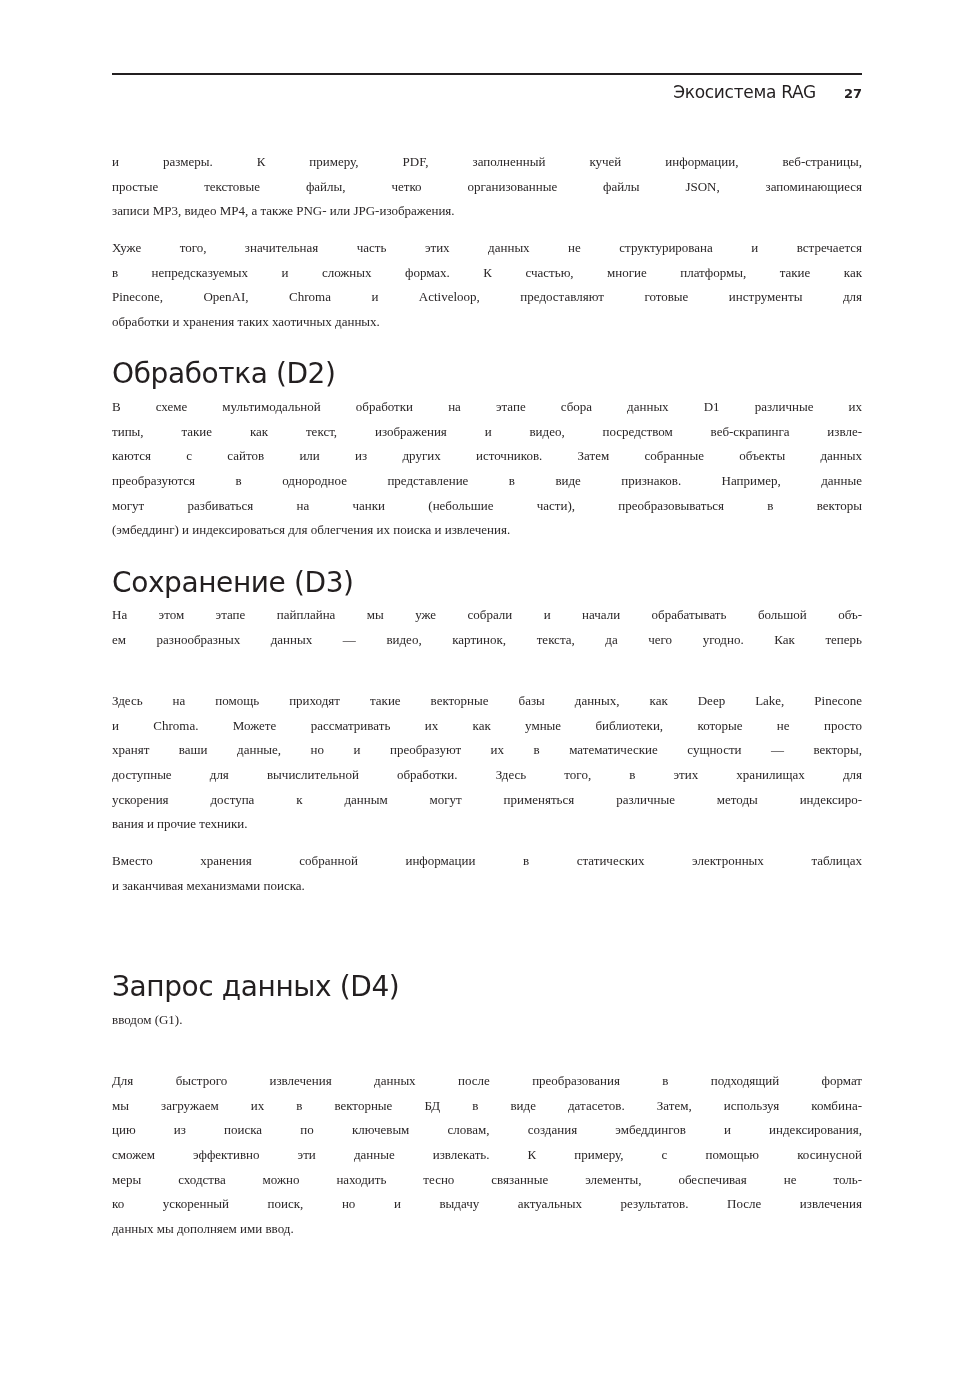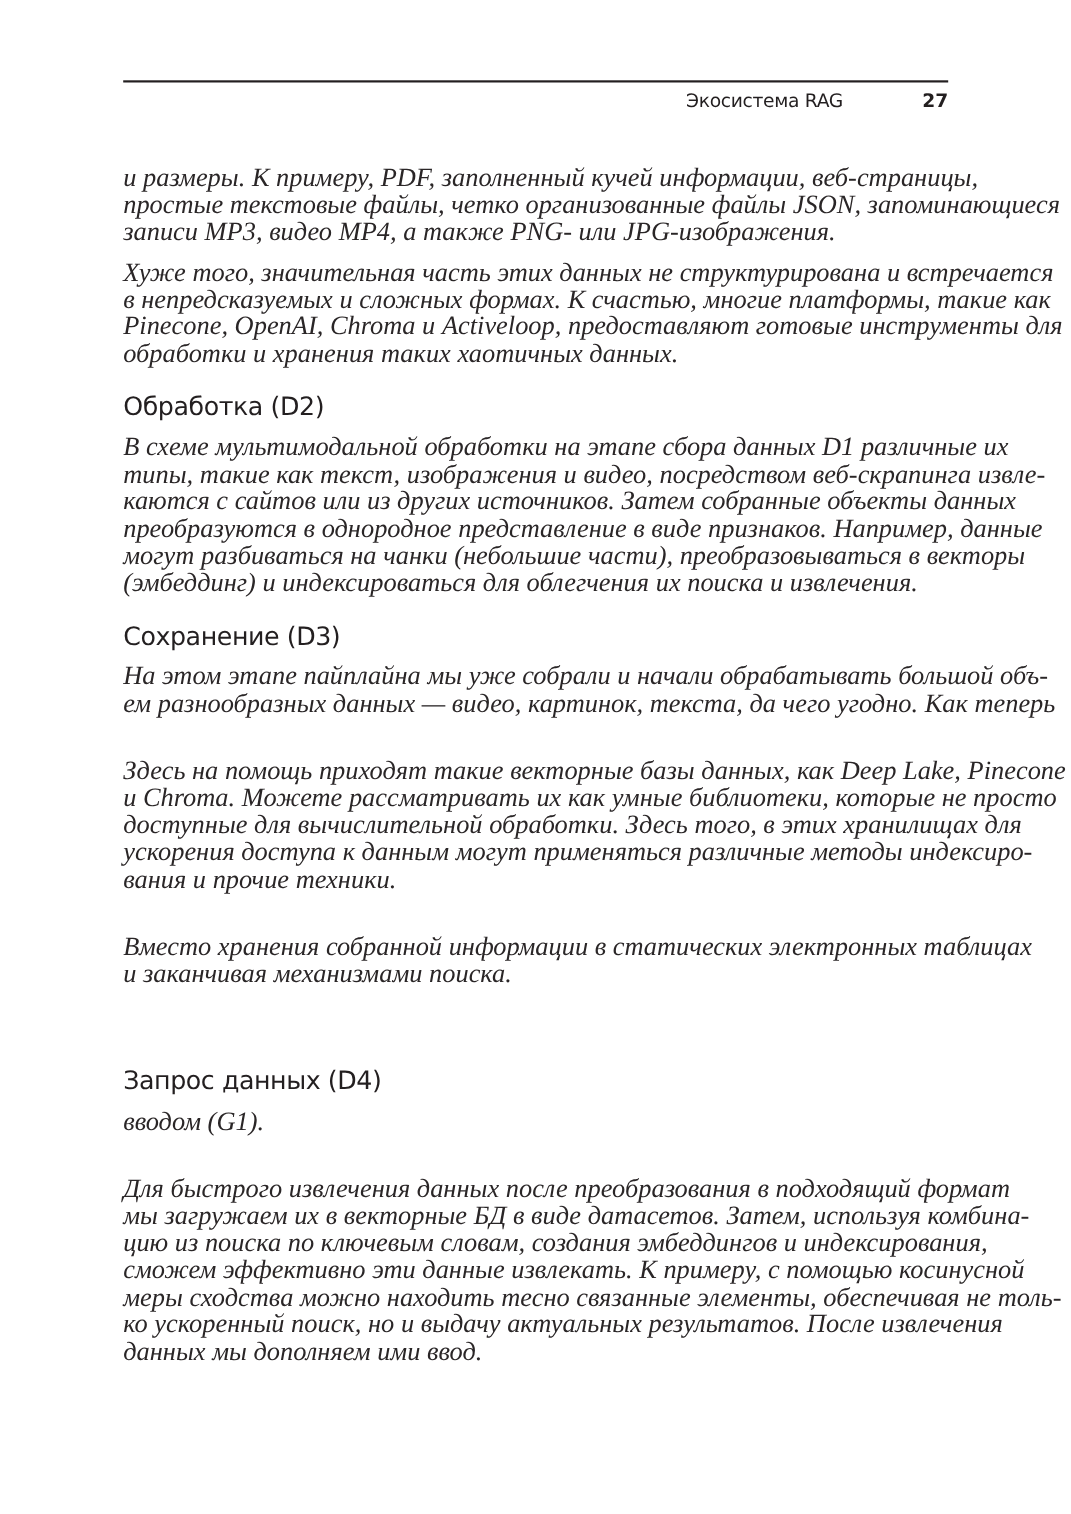--- a/index.html
+++ b/index.html
@@ -38,49 +38,47 @@
       font-size: 17px;
       color: #231f20;
     }
     .running-head .section {
       margin-right: 28px;
       letter-spacing: -0.3px;
       text-align: right;
     }
     .running-head .pagenum {
       font-weight: bold;
-      font-size: 17px;
-      margin-left: 44px;
+      font-size: 13px;
     }
     .para {
       position: absolute;
       left: 0;
       width: 750px;
       font-family: "Liberation Serif", "DejaVu Serif", serif;
-      font-size: 24px;
+      font-size: 13px;
       line-height: 24.7px;
       color: #2a2627;
-      font-style: italic;
     }
     .para .line {
       display: block;
       text-align: justify;
       text-align-last: justify;
       white-space: nowrap;
       height: 24.7px;
       overflow: visible;
     }
     .para .line.last {
       text-align-last: left;
     }
     .heading {
       position: absolute;
       left: 0;
       font-family: "DejaVu Sans", sans-serif;
-      font-size: 23px;
+      font-size: 28px;
       color: #231f20;
       letter-spacing: -0.4px;
       white-space: nowrap;
     }
   </style>
 </head>
 <body>
 
 <div class="page">
 
@@ -117,20 +115,21 @@
   <div class="heading" style="top:566px">Сохранение (D3)</div>
 
   <div class="para" style="top:603px">
     <span class="line">На этом этапе пайплайна мы уже собрали и начали обрабатывать большой объ-</span>
     <span class="line">ем разнообразных данных — видео, картинок, текста, да чего угодно. Как теперь</span>
   </div>
 
   <div class="para" style="top:689px">
     <span class="line">Здесь на помощь приходят такие векторные базы данных, как Deep Lake, Pinecone</span>
     <span class="line">и Chroma. Можете рассматривать их как умные библиотеки, которые не просто</span>
+    <span class="line">хранят ваши данные, но и преобразуют их в математические сущности — векторы,</span>
     <span class="line">доступные для вычислительной обработки. Здесь того, в этих хранилищах для</span>
     <span class="line">ускорения доступа к данным могут применяться различные методы индексиро-</span>
     <span class="line last">вания и прочие техники.</span>
   </div>
 
   <div class="para" style="top:849px">
     <span class="line">Вместо хранения собранной информации в статических электронных таблицах</span>
     <span class="line last">и заканчивая механизмами поиска.</span>
   </div>
 

